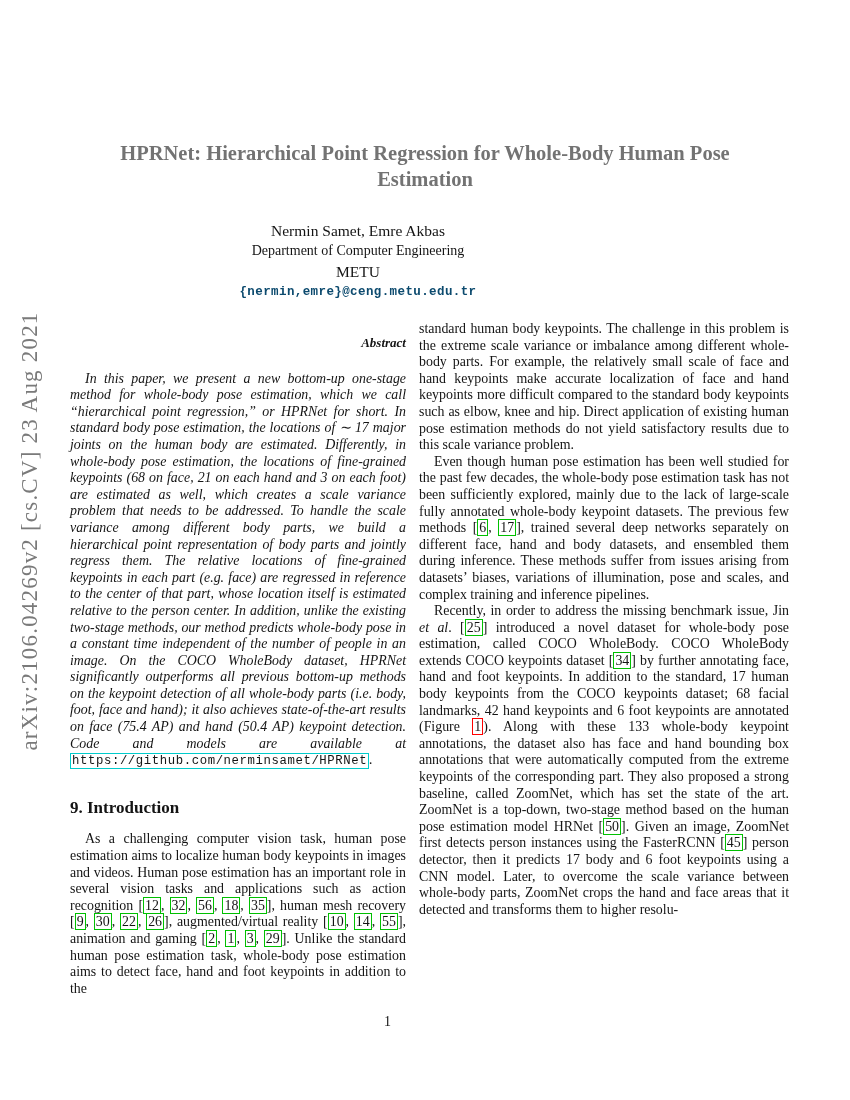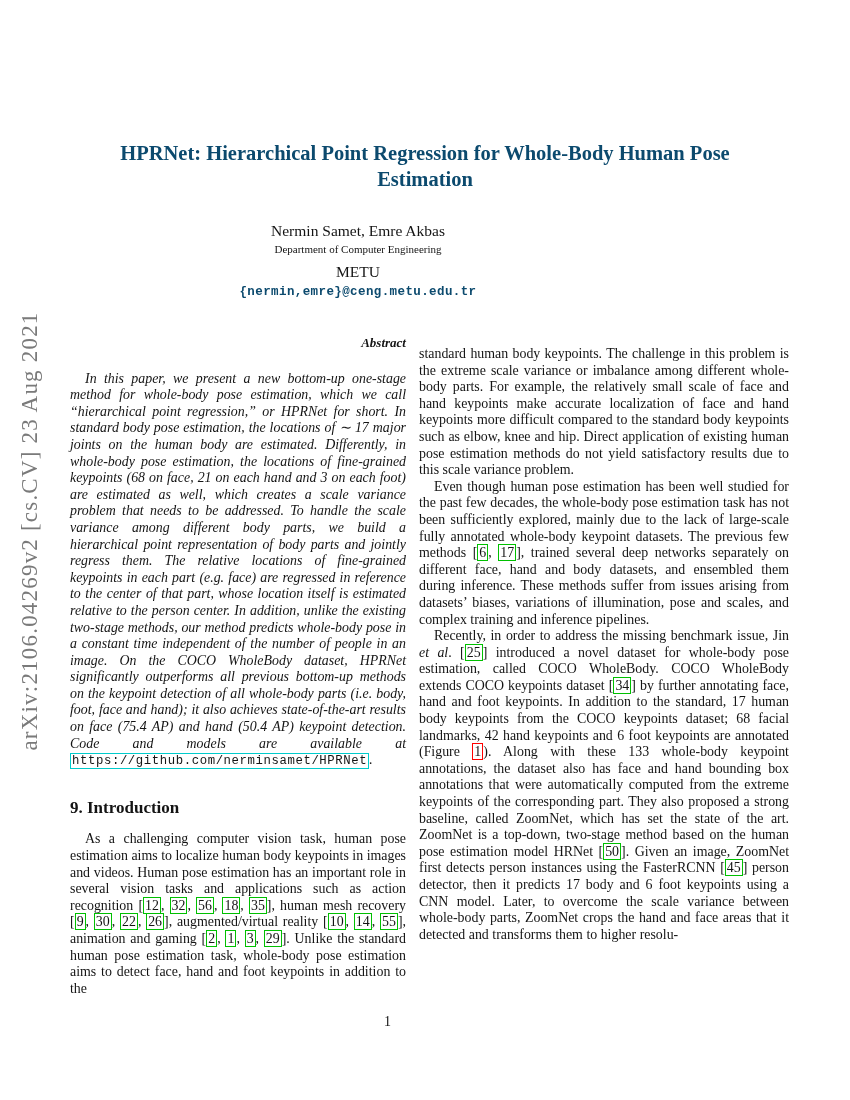--- a/index.html
+++ b/index.html
@@ -28,42 +28,42 @@
   .title {
     position: absolute;
     top: 140px;
     left: 85px;
     width: 680px;
     margin: 0;
     text-align: center;
     font-size: 20.5px;
     line-height: 26px;
     font-weight: bold;
-    color: #0c4a6e;
+    color: #737373;
   }
   .meta { position: absolute; left: 0; width: 716px; text-align: center; }
   .authors { top: 222px; font-size: 15.5px; }
-  .affil1  { top: 243px; font-size: 11px; }
+  .affil1  { top: 243px; font-size: 14px; }
   .affil2  { top: 263px; font-size: 15.5px; text-align: center; }
   .email   {
     top: 285px;
     font-size: 12.5px;
     font-family: "Liberation Mono", monospace;
     letter-spacing: 0.4px;
     color: #0c4a6e;
     font-weight: bold;
   }
   .col {
     position: absolute;
     text-align: justify;
     font-size: 13.9px;
     line-height: 16.6px;
   }
   .col-left  { left: 70px;  top: 335px; width: 336px; }
-  .col-right { left: 419px; top: 346px; width: 370px; }
+  .col-right { left: 419px; top: 321px; width: 370px; }
   .abstract-heading {
     text-align: right;
     font-size: 13px;
     font-weight: bold;
     margin: 0 0 19px 0;
     font-style: italic;
   }
   .abstract-body { font-style: italic; }
   .section-heading {
     text-align: left;

